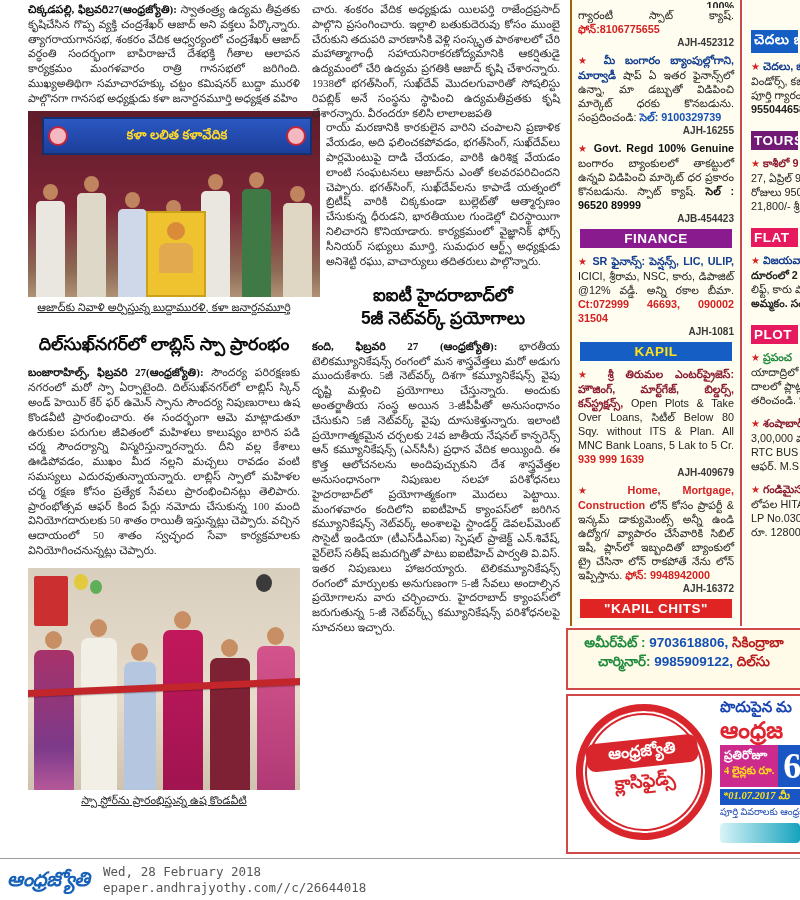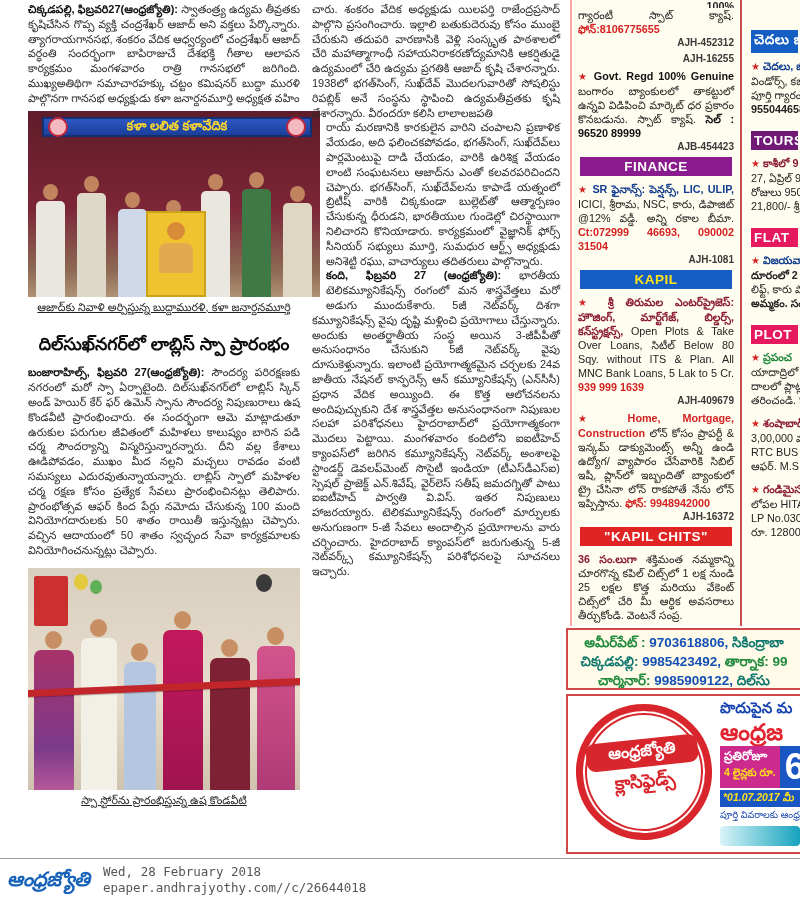--- a/index.html
+++ b/index.html
@@ -2,33 +2,33 @@
 <html><head>
 <meta charset="utf-8">
 <style>
   html,body{margin:0;padding:0;background:#fff;}
   .page{position:relative;width:800px;height:900px;background:#ffffff;overflow:hidden;
         font-family:"Liberation Sans","DejaVu Sans",sans-serif;color:#222;}
 
   
   .col-left{position:absolute;left:28px;top:2px;width:272px;}
   .col-mid{position:absolute;left:312px;top:2px;width:248px;}
-  .bodytext{font-size:11px;line-height:14.8px;text-align:justify;color:#2a2a2a;}
+  .bodytext{font-size:11px;line-height:14.8px;text-align:justify;color:#2a2a2a;font-family:Liberation Serif, serif;}
   .lead{font-weight:bold;color:#111;}
   .caption{font-size:11px;text-align:center;color:#222;margin-top:4px;}
   .caption span{text-decoration:underline;}
   .headline{font-weight:bold;color:#0e0e0e;text-align:center;font-size:17.5px;line-height:1.3;}
   .hl1{margin:17px 0 10px;}
   .hl2{margin:16px 0 9px;}
   .spill{float:left;width:14px;height:188px;}
 
   
   .photo1{position:relative;width:292px;height:186px;margin-top:5px;overflow:hidden;
           background:linear-gradient(180deg,#5f1c2a 0%,#7c2536 52%,#8d6a55 86%,#b09276 100%);}
-  .ph1-banner{position:absolute;top:6px;left:14px;right:8px;height:20px;
+  .ph1-banner{position:absolute;top:6px;left:14px;right:8px;height:38px;
           background:linear-gradient(180deg,#2c58c2,#1b3e9a);border:2px solid #16306f;
           display:flex;align-items:center;justify-content:space-between;padding:0 4px;box-sizing:border-box;}
   .ph1-banner-text{color:#ffd92b;font-weight:bold;font-size:13px;white-space:nowrap;overflow:hidden;}
   .ph1-emblem{width:16px;height:16px;border-radius:50%;background:#f3b8c0;border:2px solid #c2253a;flex:none;}
   .ph1-people{position:absolute;left:0;right:0;bottom:0;top:38px;display:flex;
           justify-content:space-around;align-items:flex-end;padding:0 2px;}
   .person{display:flex;flex-direction:column;align-items:center;}
   .person .head{width:15px;height:16px;border-radius:50%;background:#c0855e;margin-bottom:1px;}
   .person .torso{width:29px;border-radius:5px 5px 0 0;}
   .ph1-portrait{position:absolute;left:118px;bottom:0;width:56px;height:82px;
@@ -43,31 +43,31 @@
   .balloon{position:absolute;border-radius:50%;}
   .ph2-people{position:absolute;left:0;right:0;bottom:0;top:30px;display:flex;
           justify-content:space-around;align-items:flex-end;padding:0 2px;}
   .person2 .head{width:17px;height:18px;border-radius:50%;background:#c78f63;margin:0 auto 1px;}
   .person2 .torso{border-radius:7px 7px 0 0;margin:0 auto;}
   .ribbon{position:absolute;left:-6px;right:-6px;top:116px;height:7px;background:#c2252a;
           transform:rotate(-2.5deg);box-shadow:0 1px 1px rgba(0,0,0,.25);}
 
   
   .cls1{position:absolute;left:570px;top:0;width:172px;height:626px;box-sizing:border-box;
-        background:#fffdf0;border-left:2px solid #fca5a5;border-right:2px solid #cc4b4b;
+        background:#fffdf0;border-left:2px solid #a16207;border-right:2px solid #cc4b4b;
         padding:0 6px 2px;overflow:hidden;}
   .ad-text{font-size:10.8px;line-height:14px;text-align:justify;color:#222;}
   .ad-code{font-size:10px;font-weight:bold;color:#3a3a3a;text-align:right;margin:1px 0 5px;}
   .partial{height:8px;overflow:hidden;font-size:10.8px;font-weight:bold;text-align:right;color:#222;}
   .star{color:#d42222;font-size:10px;}
   .t-red{color:#d42222;font-weight:bold;}
   .t-blue{color:#1450b4;font-weight:bold;}
   .t-navy{color:#123d8f;font-weight:bold;}
   .t-green{color:#1f8a3c;font-weight:bold;}
-  .t-pink{color:#0f766e;font-weight:bold;}
+  .t-pink{color:#b91c1c;font-weight:bold;}
   .t-bold{font-weight:bold;color:#111;}
   .t-maroon{color:#8a1b2e;font-weight:bold;}
   .cls-header{color:#fff;text-align:center;font-weight:bold;font-size:13.5px;
         padding:2px 12px;margin:5px 2px 6px;letter-spacing:.5px;}
   .h-finance{background:#8a1b8e;}
   .h-loans{background:#155ec4;color:#ffe11a;}
   .h-kapil{background:#e02424;}
   .h-blue{background:#155ec4;}
   .h-green{background:#701a75;}
   .h-pink{background:#e6195e;}
@@ -87,21 +87,21 @@
 
   
   .promo{position:absolute;left:566px;top:694px;width:234px;height:160px;box-sizing:border-box;
         background:#fff;border:2px solid #d04848;border-right:none;overflow:hidden;}
   .stamp{position:absolute;left:8px;top:8px;width:136px;height:136px;border:7px solid #d8262c;
         border-radius:50%;transform:rotate(-6deg);background:#fff;box-sizing:border-box;
         box-shadow:inset 0 0 0 2px #fff, inset 0 0 0 4px #d8262c;}
   .stamp-top{background:#d8262c;color:#fff;font-weight:bold;font-size:16px;text-align:center;
         border-radius:9px;margin:28px 5px 4px;padding:3px 1px;white-space:nowrap;overflow:hidden;}
   .stamp-bottom{color:#d8262c;font-weight:bold;font-size:18px;text-align:center;white-space:nowrap;}
-  .promo-right{position:absolute;left:152px;top:3px;right:0;bottom:3px;overflow:hidden;}
+  .promo-right{position:absolute;left:152px;top:3px;right:0;bottom:3px;overflow:hidden;font-family:Liberation Serif, serif;}
   .promo-h1{color:#1744b0;font-weight:bold;font-size:15px;white-space:nowrap;}
   .promo-h2{color:#e02430;font-weight:bold;font-size:23px;line-height:1.05;white-space:nowrap;}
   .promo-box{display:flex;background:#1a55c4;margin-top:2px;height:42px;overflow:hidden;}
   .pb-left{background:#cc2a8d;padding:3px 4px;flex:none;}
   .pb1{color:#fff;font-weight:bold;font-size:12px;white-space:nowrap;}
   .pb2{color:#ffe11a;font-weight:bold;font-size:10.5px;white-space:nowrap;}
   .pb-digit{color:#fff;font-weight:bold;font-size:36px;line-height:42px;padding-left:5px;}
   .promo-offer{background:#1a55c4;color:#ffe11a;font-weight:bold;font-style:italic;
         font-size:10.5px;margin-top:2px;padding:1px 3px;white-space:nowrap;}
   .promo-note{color:#1744b0;font-size:9.5px;margin-top:2px;white-space:nowrap;}
@@ -205,30 +205,35 @@
       <div class="ribbon"></div>
     </div>
     <div class="caption"><span>స్పా స్టోర్‌ను ప్రారంభిస్తున్న ఉష కొండవీటి</span></div>
   </div>
 
   <div class="col-mid">
     <p class="bodytext" style="margin:0">చారు. శంకరం వేదిక అధ్యక్షుడు యిలపర్తి రాజేంద్రప్రసాద్ పాల్గొని ప్రసంగించారు. ఇల్లాలి బతుకుదెరువు కోసం ముంబై చేరుకుని తదుపరి వారణాసికి వెళ్లి సంస్కృత పాఠశాలలో చేరి మహాత్మాగాంధీ సహాయనిరాకరణోద్యమానికి ఆకర్షితుడై ఉద్యమంలో చేరి ఉద్యమ ప్రగతికి ఆజాద్ కృషి చేశారన్నారు. 1938లో భగత్‌సింగ్, సుఖ్‌దేవ్ మొదలగువారితో సోషలిస్టు రిపబ్లిక్ అనే సంస్థను స్థాపించి ఉద్యమతీవ్రతకు కృషి చేశారన్నారు. వీరందరూ కలిసి లాలాలజపతి</p>
     <div class="bodytext" style="margin:0">
       <div class="spill"></div><span>రాయ్ మరణానికి కారకులైన వారిని చంపాలని ప్రణాళిక వేయడం, అది ఫలించకపోవడం, భగత్‌సింగ్, సుఖ్‌దేవ్‌లు పార్లమెంటుపై దాడి చేయడం, వారికి ఉరిశిక్ష వేయడం లాంటి సంఘటనలు ఆజాద్‌ను ఎంతో కలవరపరిచిందని చెప్పారు. భగత్‌సింగ్, సుఖ్‌దేవ్‌లను కాపాడే యత్నంలో బ్రిటీష్ వారికి చిక్కకుండా బుల్లెట్‌తో ఆత్మార్పణం చేసుకున్న ధీరుడని, భారతీయుల గుండెల్లో చిరస్థాయిగా నిలిచారని కొనియాడారు. కార్యక్రమంలో వైజ్ఞానిక్ ఫోర్స్ సీనియర్ సభ్యులు మూర్తి, సుమధుర ఆర్ట్స్ అధ్యక్షుడు అనిశెట్టి రఘు, వాచార్యులు తదితరులు పాల్గొన్నారు.</span>
     </div>
+    <div class="headline hl2">
+      <div>ఐఐటీ హైదరాబాద్‌లో</div>
+      <div>5జీ నెట్‌వర్క్ ప్రయోగాలు</div>
+    </div>
     <p class="bodytext" style="margin:0"><span class="lead">కంది, ఫిబ్రవరి 27 (ఆంధ్రజ్యోతి):</span><span> భారతీయ టెలికమ్యూనికేషన్స్ రంగంలో మన శాస్త్రవేత్తలు మరో అడుగు ముందుకేశారు. 5జీ నెట్‌వర్క్ దిశగా కమ్యూనికేషన్స్ వైపు దృష్టి మళ్లించి ప్రయోగాలు చేస్తున్నారు. అందుకు అంతర్జాతీయ సంస్థ అయిన 3-జీపీపీతో అనుసంధానం చేసుకుని 5జీ నెట్‌వర్క్ వైపు దూసుకెళ్తున్నారు. ఇలాంటి ప్రయోగాత్మకమైన చర్చలకు 24వ జాతీయ నేషనల్ కాన్ఫరెన్స్ ఆన్ కమ్యూనికేషన్స్ (ఎన్‌సీసీ) ప్రధాన వేదిక అయ్యింది. ఈ కొత్త ఆలోచనలను అందిపుచ్చుకుని దేశ శాస్త్రవేత్తల అనుసంధానంగా నిపుణుల సలహా పరిశోధనలు హైదరాబాద్‌లో ప్రయోగాత్మకంగా మొదలు పెట్టాయి. మంగళవారం కందిలోని ఐఐటీహెచ్ క్యాంపస్‌లో జరిగిన కమ్యూనికేషన్స్ నెట్‌వర్క్ అంశాలపై స్టాండర్డ్ డెవలప్‌మెంట్ సొసైటీ ఇండియా (టీఎస్‌డీఎస్ఐ) స్పెషల్ ప్రాజెక్ట్ ఎన్.శివేష్, వైర్‌లెస్ సతీష్ జమదగ్నితో పాటు ఐఐటీహెచ్ పార్వతి వి.విస్. ఇతర నిపుణులు హాజరయ్యారు. టెలికమ్యూనికేషన్స్ రంగంలో మార్పులకు అనుగుణంగా 5-జీ సేవలు అందాల్సిన ప్రయోగాలను వారు చర్చించారు. హైదరాబాద్ క్యాంపస్‌లో జరుగుతున్న 5-జీ నెట్‌వర్క్స్ కమ్యూనికేషన్స్ పరిశోధనలపై సూచనలు ఇచ్చారు.</span></p>
   </div>
 
   <div class="cls1">
     <div>
       <div class="partial">100%</div>
       <div class="ad-text"><span>గ్యారంటీ స్పాట్ క్యాష్. </span><span class="t-red">ఫోన్:8106775655</span></div>
       <div class="ad-code">AJH-452312</div>
     </div>
     <div>
+      <div class="ad-text"><span class="star">★</span> <span class="t-navy">మీ బంగారం బ్యాంపుల్లోగాని, మార్వాడీ</span><span> షాప్ ఏ ఇతర ఫైనాన్స్‌లో ఉన్నా, మా డబ్బుతో విడిపించి మార్కెట్ ధరకు కొనబడును. సంప్రదించండి: </span><span class="t-blue">సెల్: 9100329739</span></div>
       <div class="ad-code">AJH-16255</div>
     </div>
     <div>
       <div class="ad-text"><span class="star">★</span> <span class="t-bold">Govt. Regd 100% Genuine</span><span> బంగారం బ్యాంకులలో తాకట్టులో ఉన్నవి విడిపించి మార్కెట్ ధర ప్రకారం కొనబడును. స్పాట్ క్యాష్. </span><span class="t-bold">సెల్ : 96520 89999</span></div>
       <div class="ad-code">AJB-454423</div>
     </div>
 
     <div class="cls-header h-finance">FINANCE</div>
     <div>
       <div class="ad-text"><span class="star">★</span> <span class="t-navy">SR ఫైనాన్స్: పెన్షన్స్, LIC, ULIP,</span><span> ICICI, శ్రీరామ, NSC, కారు, డిపాజిట్ @12% వడ్డీ. అన్ని రకాల బీమా. </span><span class="t-red">Ct:072999 46693, 090002 31504</span></div>
@@ -296,21 +301,20 @@
     <div>
       <div class="c2line"><span class="star">★</span> <span class="t-maroon">గండిమైసమ్మ</span></div>
       <div class="c2line">లోపల HITAM</div>
       <div class="c2line">LP No.030/201</div>
       <div class="c2line">రూ. 12800/-ల</div>
     </div>
   </div>
 
   <div class="contact">
     <div><span class="t-green">అమీర్‌పేట్ : </span><span class="t-blue">9703618806, </span><span class="t-pink">సికింద్రాబా</span></div>
-    <div><span class="t-pink">చిక్కడపల్లి: </span><span class="t-blue">9985423492, </span><span class="t-green">తార్నాక: 99</span></div>
     <div><span class="t-green">చార్మినార్: </span><span class="t-blue">9985909122, </span><span class="t-pink">దిల్‌సు</span></div>
   </div>
 
   <div class="promo">
     <div class="stamp">
       <div class="stamp-top">ఆంధ్రజ్యోతి</div>
       <div class="stamp-bottom">క్లాసిఫైడ్స్</div>
     </div>
     <div class="promo-right">
       <div class="promo-h1">పొదుపైన మ</div>

